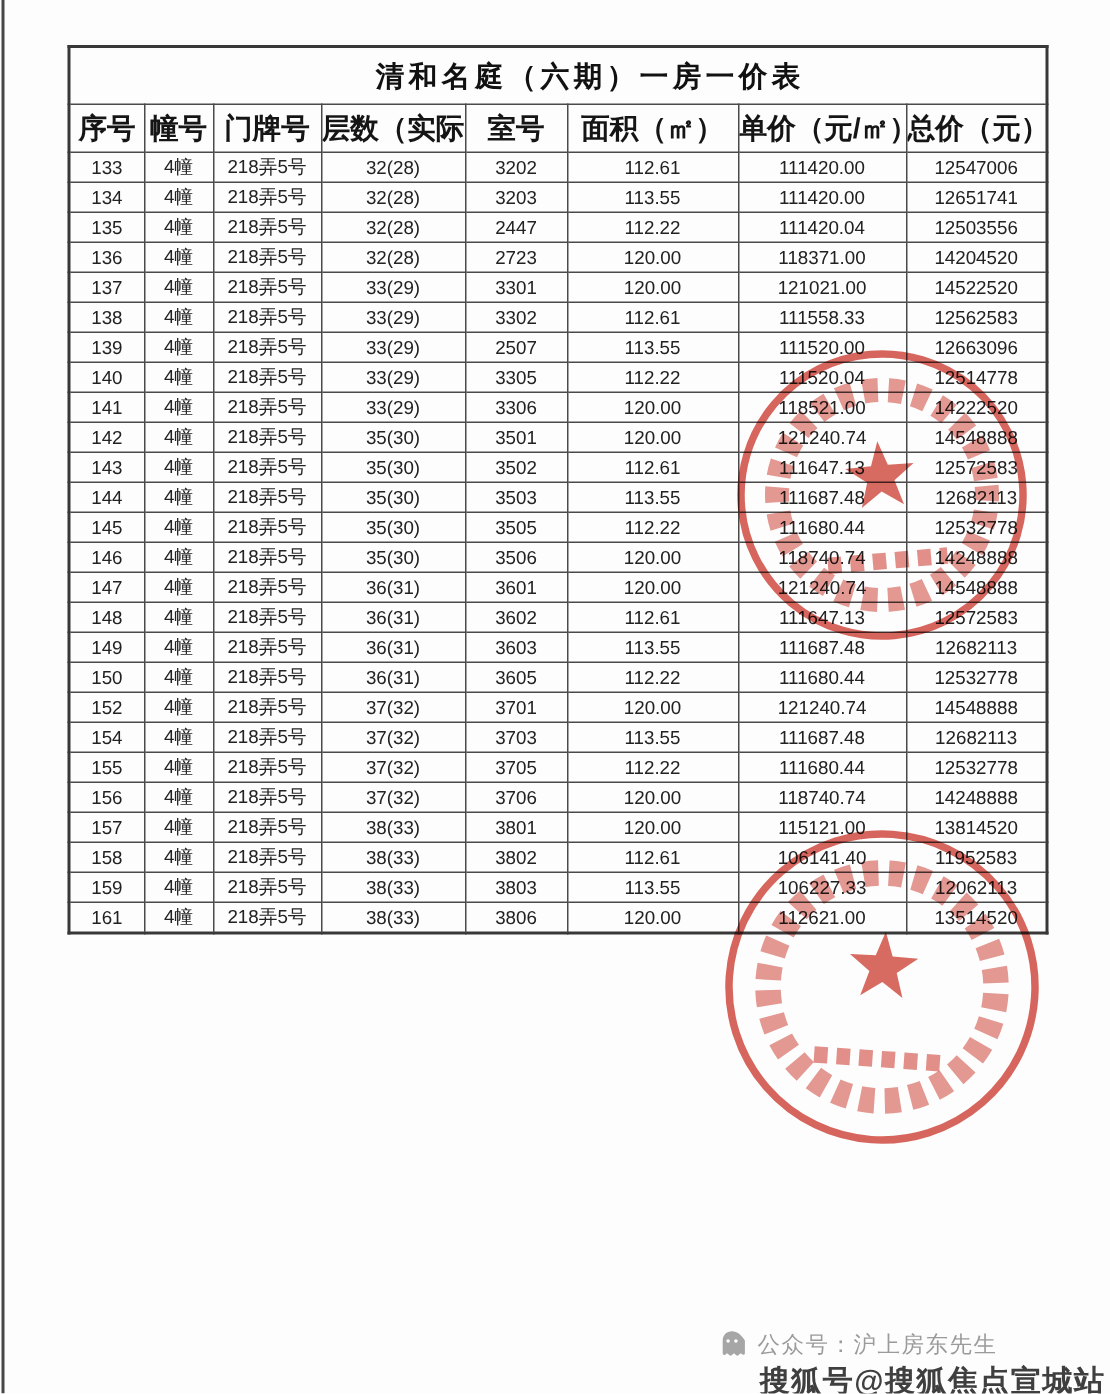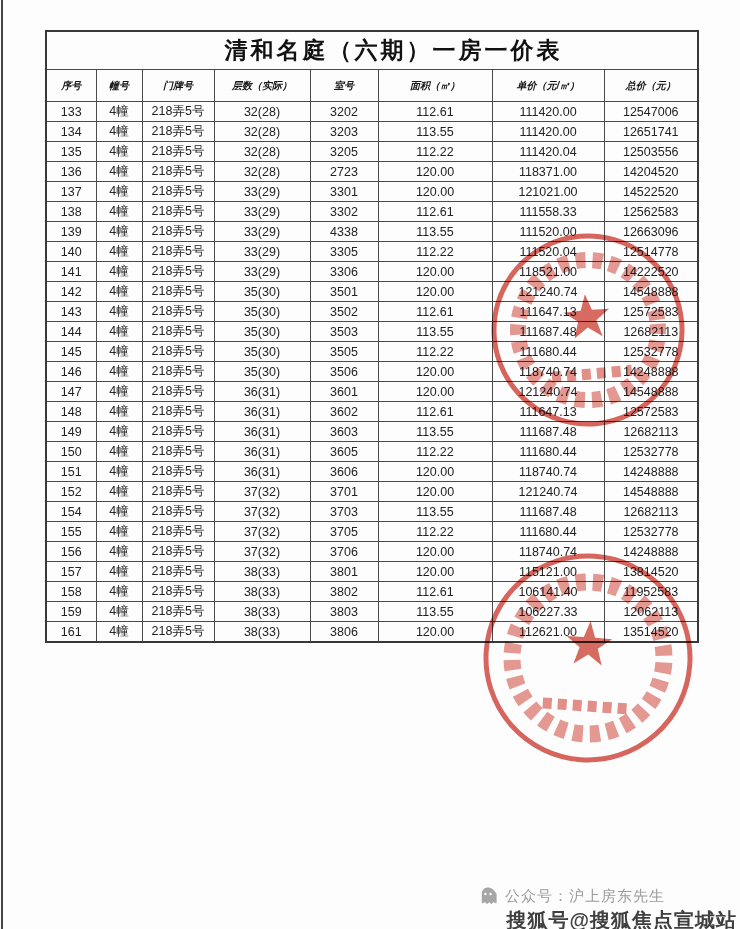--- a/index.html
+++ b/index.html
@@ -13,22 +13,22 @@
 
   .table-area{position:absolute;left:45px;top:30px;width:652px;}
   table.price-table{
     border-collapse:collapse;table-layout:fixed;width:652px;color:#1e1e1e;
   }
   table.price-table th,table.price-table td{
     border:1px solid #4a4a4a;text-align:center;vertical-align:middle;padding:0;
     overflow:hidden;white-space:nowrap;
   }
   table.price-table{border:2px solid #383838;}
-  tr.title-row th{height:37px;font-size:23px;font-weight:bold;letter-spacing:3px;color:#111;padding-left:43px;}
-  tr.header-row th{height:31px;font-size:10px;font-weight:bold;color:#151515;font-style:italic;}
+  tr.title-row th{height:37px;font-size:19px;font-weight:bold;letter-spacing:3px;color:#111;padding-left:43px;}
+  tr.header-row th{height:31px;font-size:19px;font-weight:bold;color:#151515;}
   tbody td{height:19px;font-size:12.5px;color:#222;}
 
   .stamp{position:absolute;mix-blend-mode:multiply;pointer-events:none;}
   #stamp-1{left:486px;top:228px;transform:rotate(-5deg);}
   #stamp-2{left:478px;top:548px;transform:rotate(4deg);}
 
   .footer-account{
     position:absolute;left:478px;top:886px;display:flex;align-items:center;gap:7px;
     color:#9b9b9b;font-size:15px;letter-spacing:1px;text-align:right;
   }
@@ -90,21 +90,21 @@
             <td>3203</td>
             <td>113.55</td>
             <td>111420.00</td>
             <td>12651741</td>
           </tr>
           <tr>
             <td>135</td>
             <td>4幢</td>
             <td>218弄5号</td>
             <td>32(28)</td>
-            <td>3205</td>
+            <td>2447</td>
             <td>112.22</td>
             <td>111420.04</td>
             <td>12503556</td>
           </tr>
           <tr>
             <td>136</td>
             <td>4幢</td>
             <td>218弄5号</td>
             <td>32(28)</td>
             <td>2723</td>
@@ -130,21 +130,21 @@
             <td>3302</td>
             <td>112.61</td>
             <td>111558.33</td>
             <td>12562583</td>
           </tr>
           <tr>
             <td>139</td>
             <td>4幢</td>
             <td>218弄5号</td>
             <td>33(29)</td>
-            <td>4338</td>
+            <td>2507</td>
             <td>113.55</td>
             <td>111520.00</td>
             <td>12663096</td>
           </tr>
           <tr>
             <td>140</td>
             <td>4幢</td>
             <td>218弄5号</td>
             <td>33(29)</td>
             <td>3305</td>
@@ -244,30 +244,20 @@
           </tr>
           <tr>
             <td>150</td>
             <td>4幢</td>
             <td>218弄5号</td>
             <td>36(31)</td>
             <td>3605</td>
             <td>112.22</td>
             <td>111680.44</td>
             <td>12532778</td>
-          </tr>
-          <tr>
-            <td>151</td>
-            <td>4幢</td>
-            <td>218弄5号</td>
-            <td>36(31)</td>
-            <td>3606</td>
-            <td>120.00</td>
-            <td>118740.74</td>
-            <td>14248888</td>
           </tr>
           <tr>
             <td>152</td>
             <td>4幢</td>
             <td>218弄5号</td>
             <td>37(32)</td>
             <td>3701</td>
             <td>120.00</td>
             <td>121240.74</td>
             <td>14548888</td>

